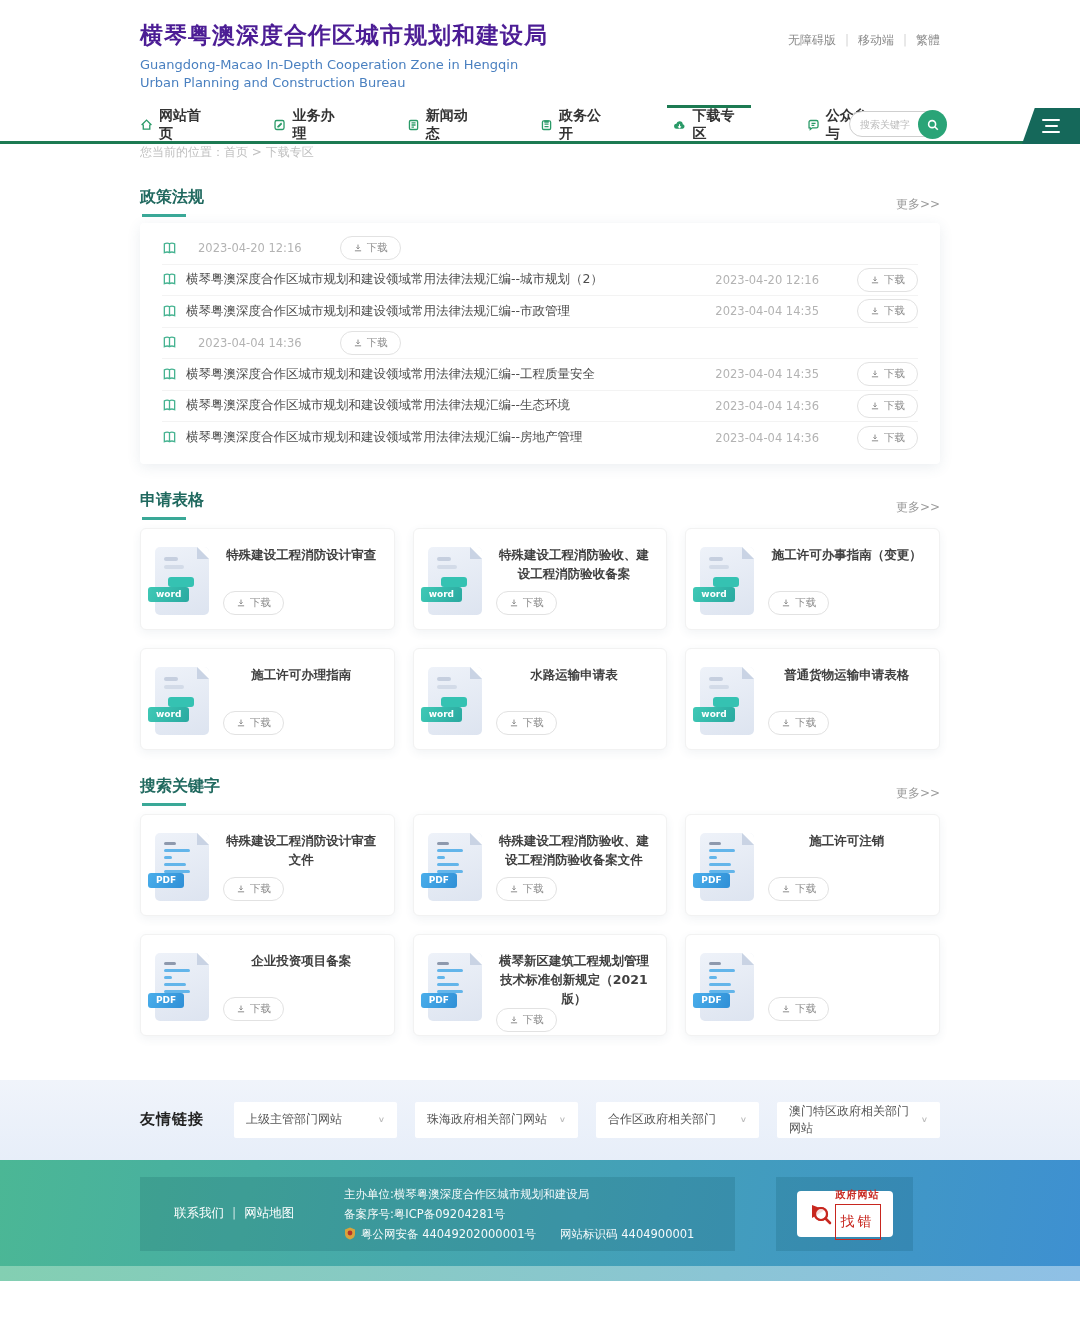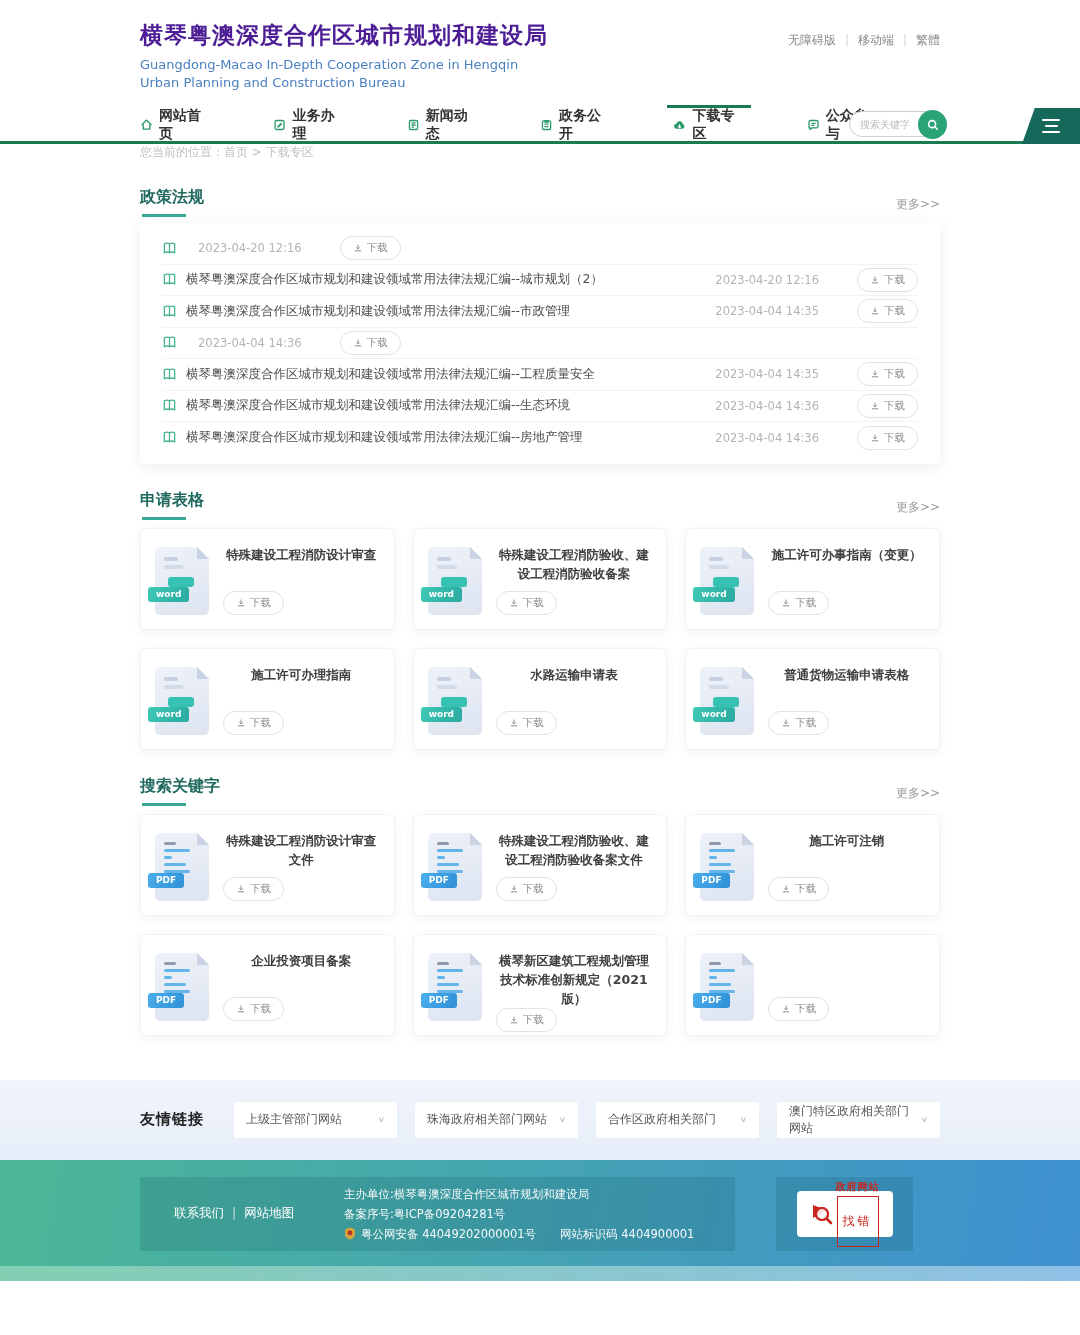--- a/index.html
+++ b/index.html
@@ -102,21 +102,21 @@
   .footer-info { font-size:11.5px; color:rgba(255,255,255,.95); line-height:20px; }
   .footer-info .beian-row { display:flex; align-items:center; gap:5px; }
   .beian-ic svg { width:12px; height:13px; display:block; }
   .footer-badge-box { background:rgba(8,70,80,.16); width:137px; height:74px; margin-left:17px;
                       display:flex; align-items:center; justify-content:center; }
   .err-badge { background:#fff; border-radius:4px; width:96px; height:46px; display:flex; align-items:center;
                justify-content:center; cursor:pointer; }
   .err-badge svg { width:26px; height:26px; }
   .err-texts { display:flex; flex-direction:column; align-items:center; gap:2px; }
   .err-t1 { color:#c8271f; font-size:10px; font-weight:bold; letter-spacing:1px; }
-  .err-t2 { color:#c8271f; font-size:12px; border:1px solid #c8271f; padding:16px 5px; letter-spacing:3px; }
+  .err-t2 { color:#c8271f; font-size:14px; border:1px solid #c8271f; padding:8px 5px; letter-spacing:3px; }
   .footer-strip { height:15px; background:linear-gradient(100deg,#83cfb2,#8fc0e6); }
 </style>
 </head>
 <body>
 
 <div class="page">
 
   <div class="header container">
     <div class="site-title">横琴粤澳深度合作区城市规划和建设局</div>
     <div class="site-sub">

